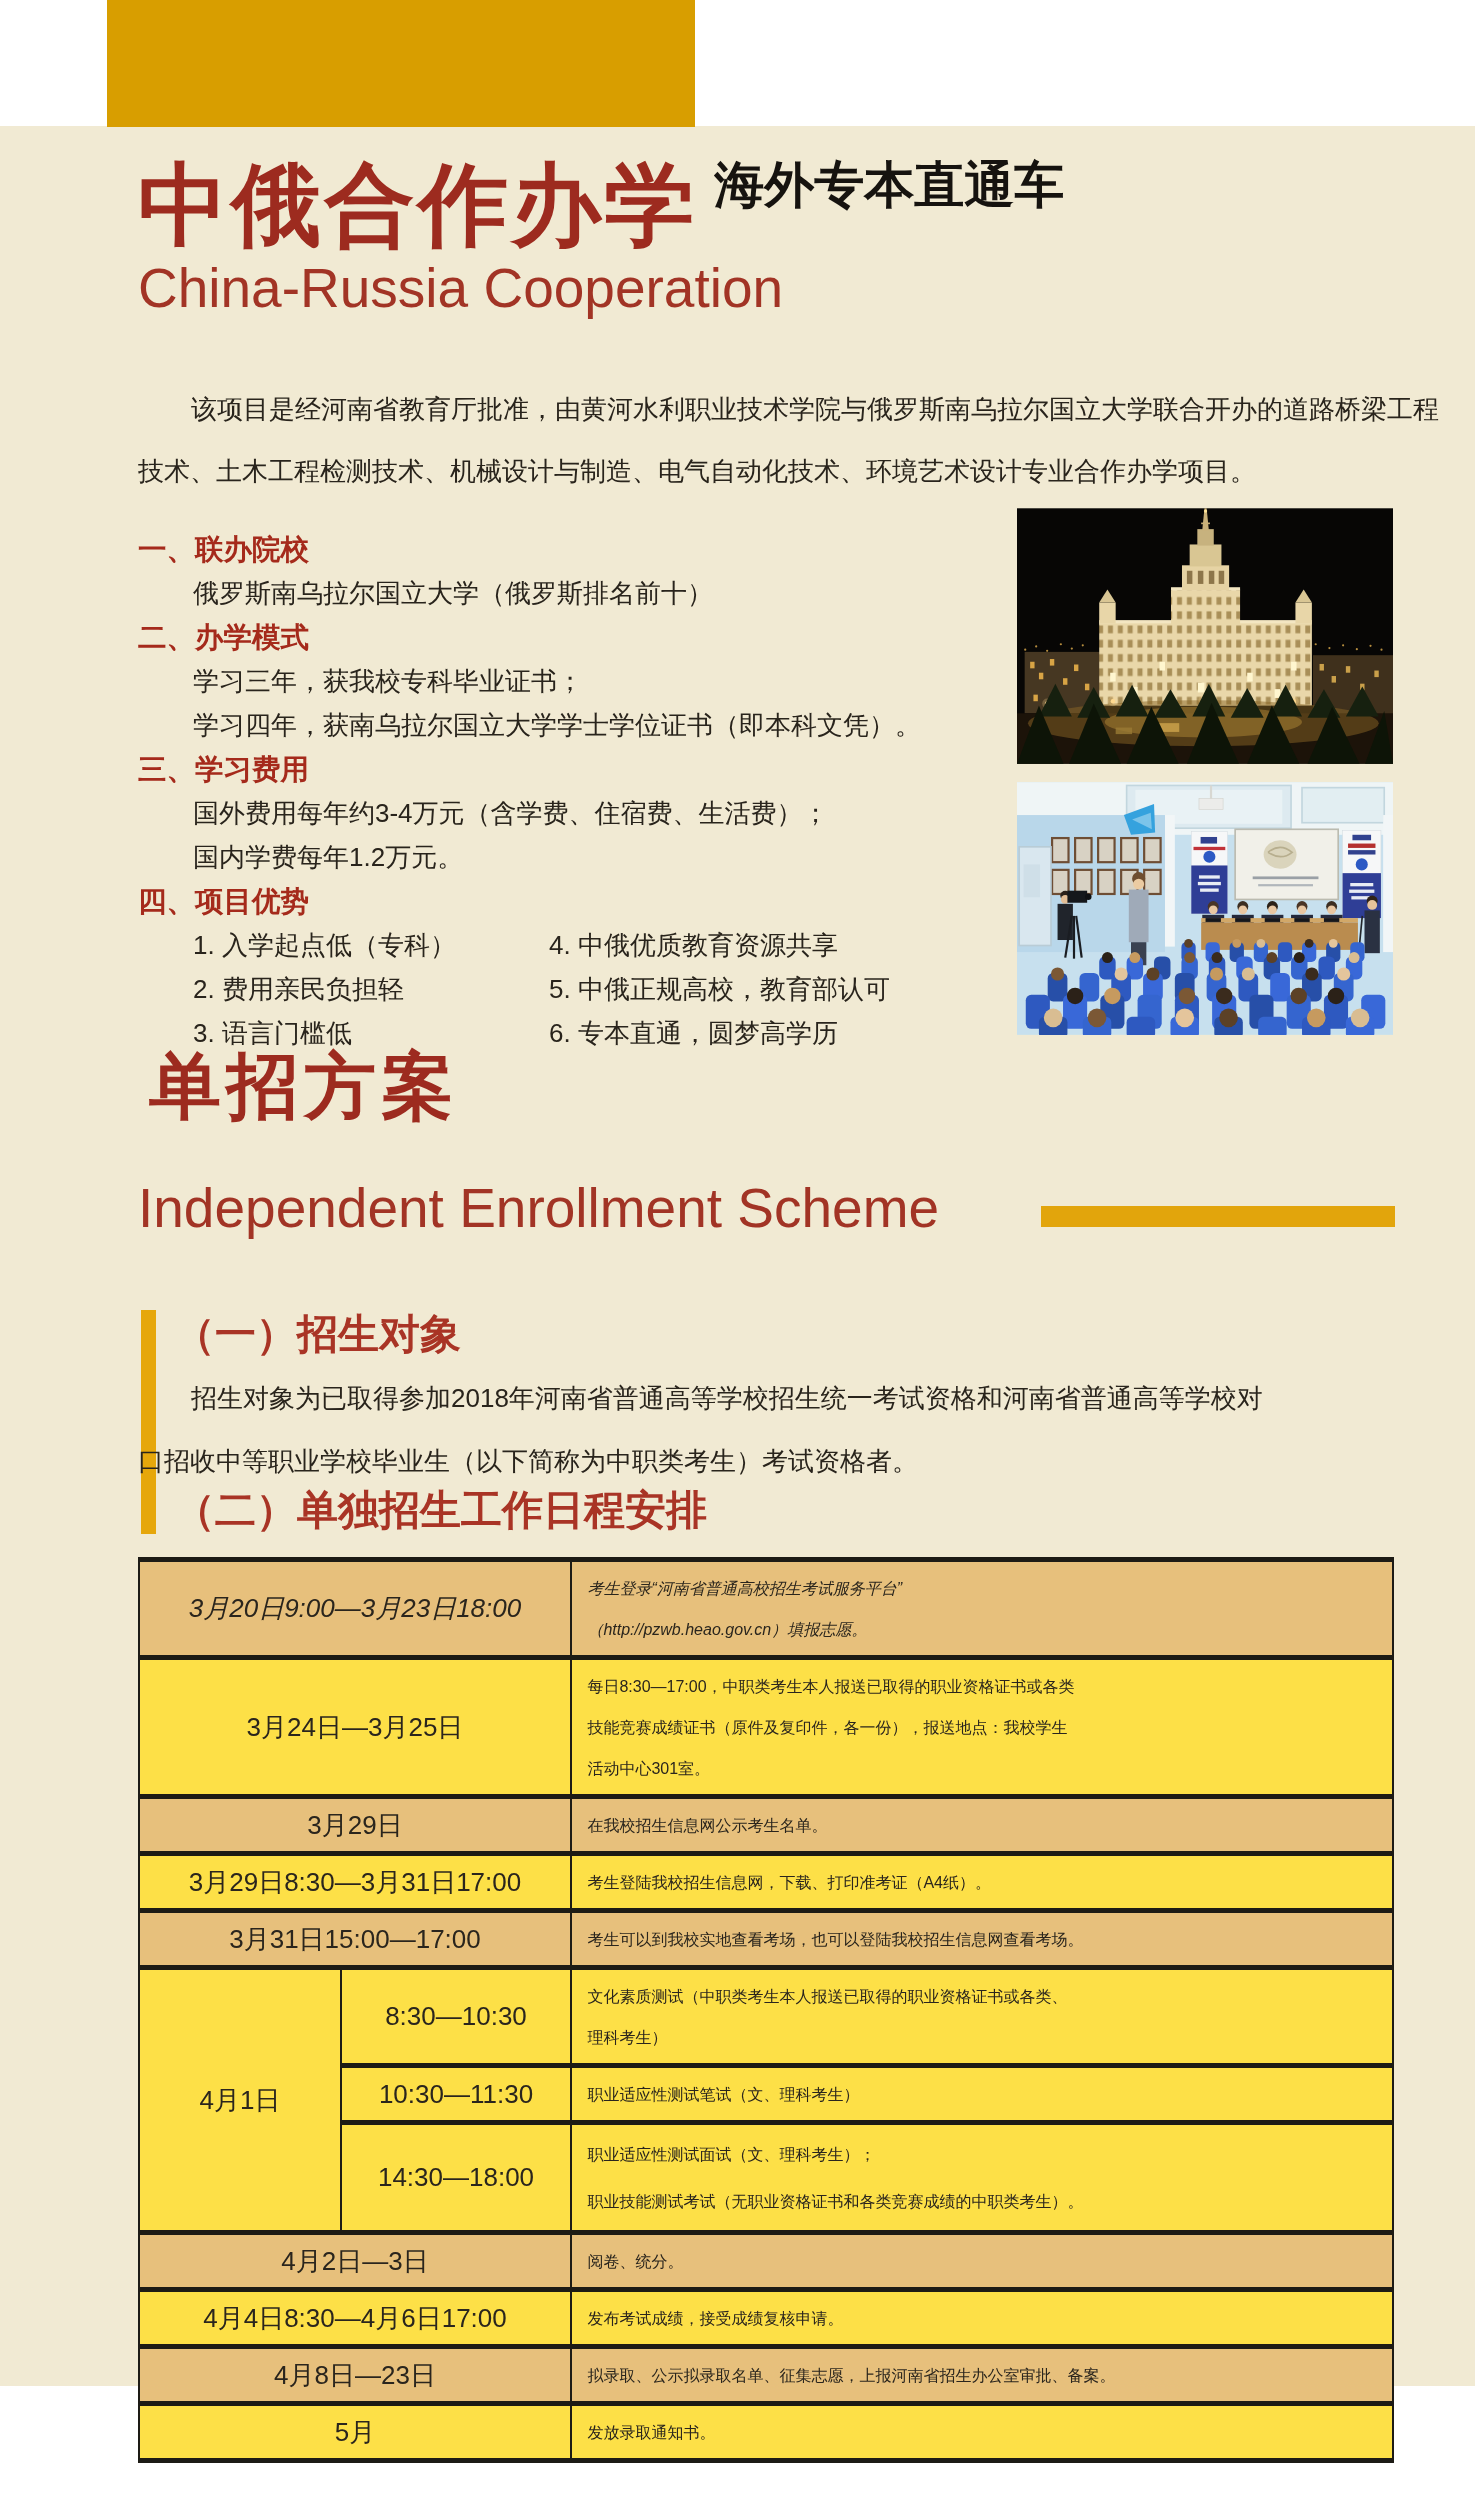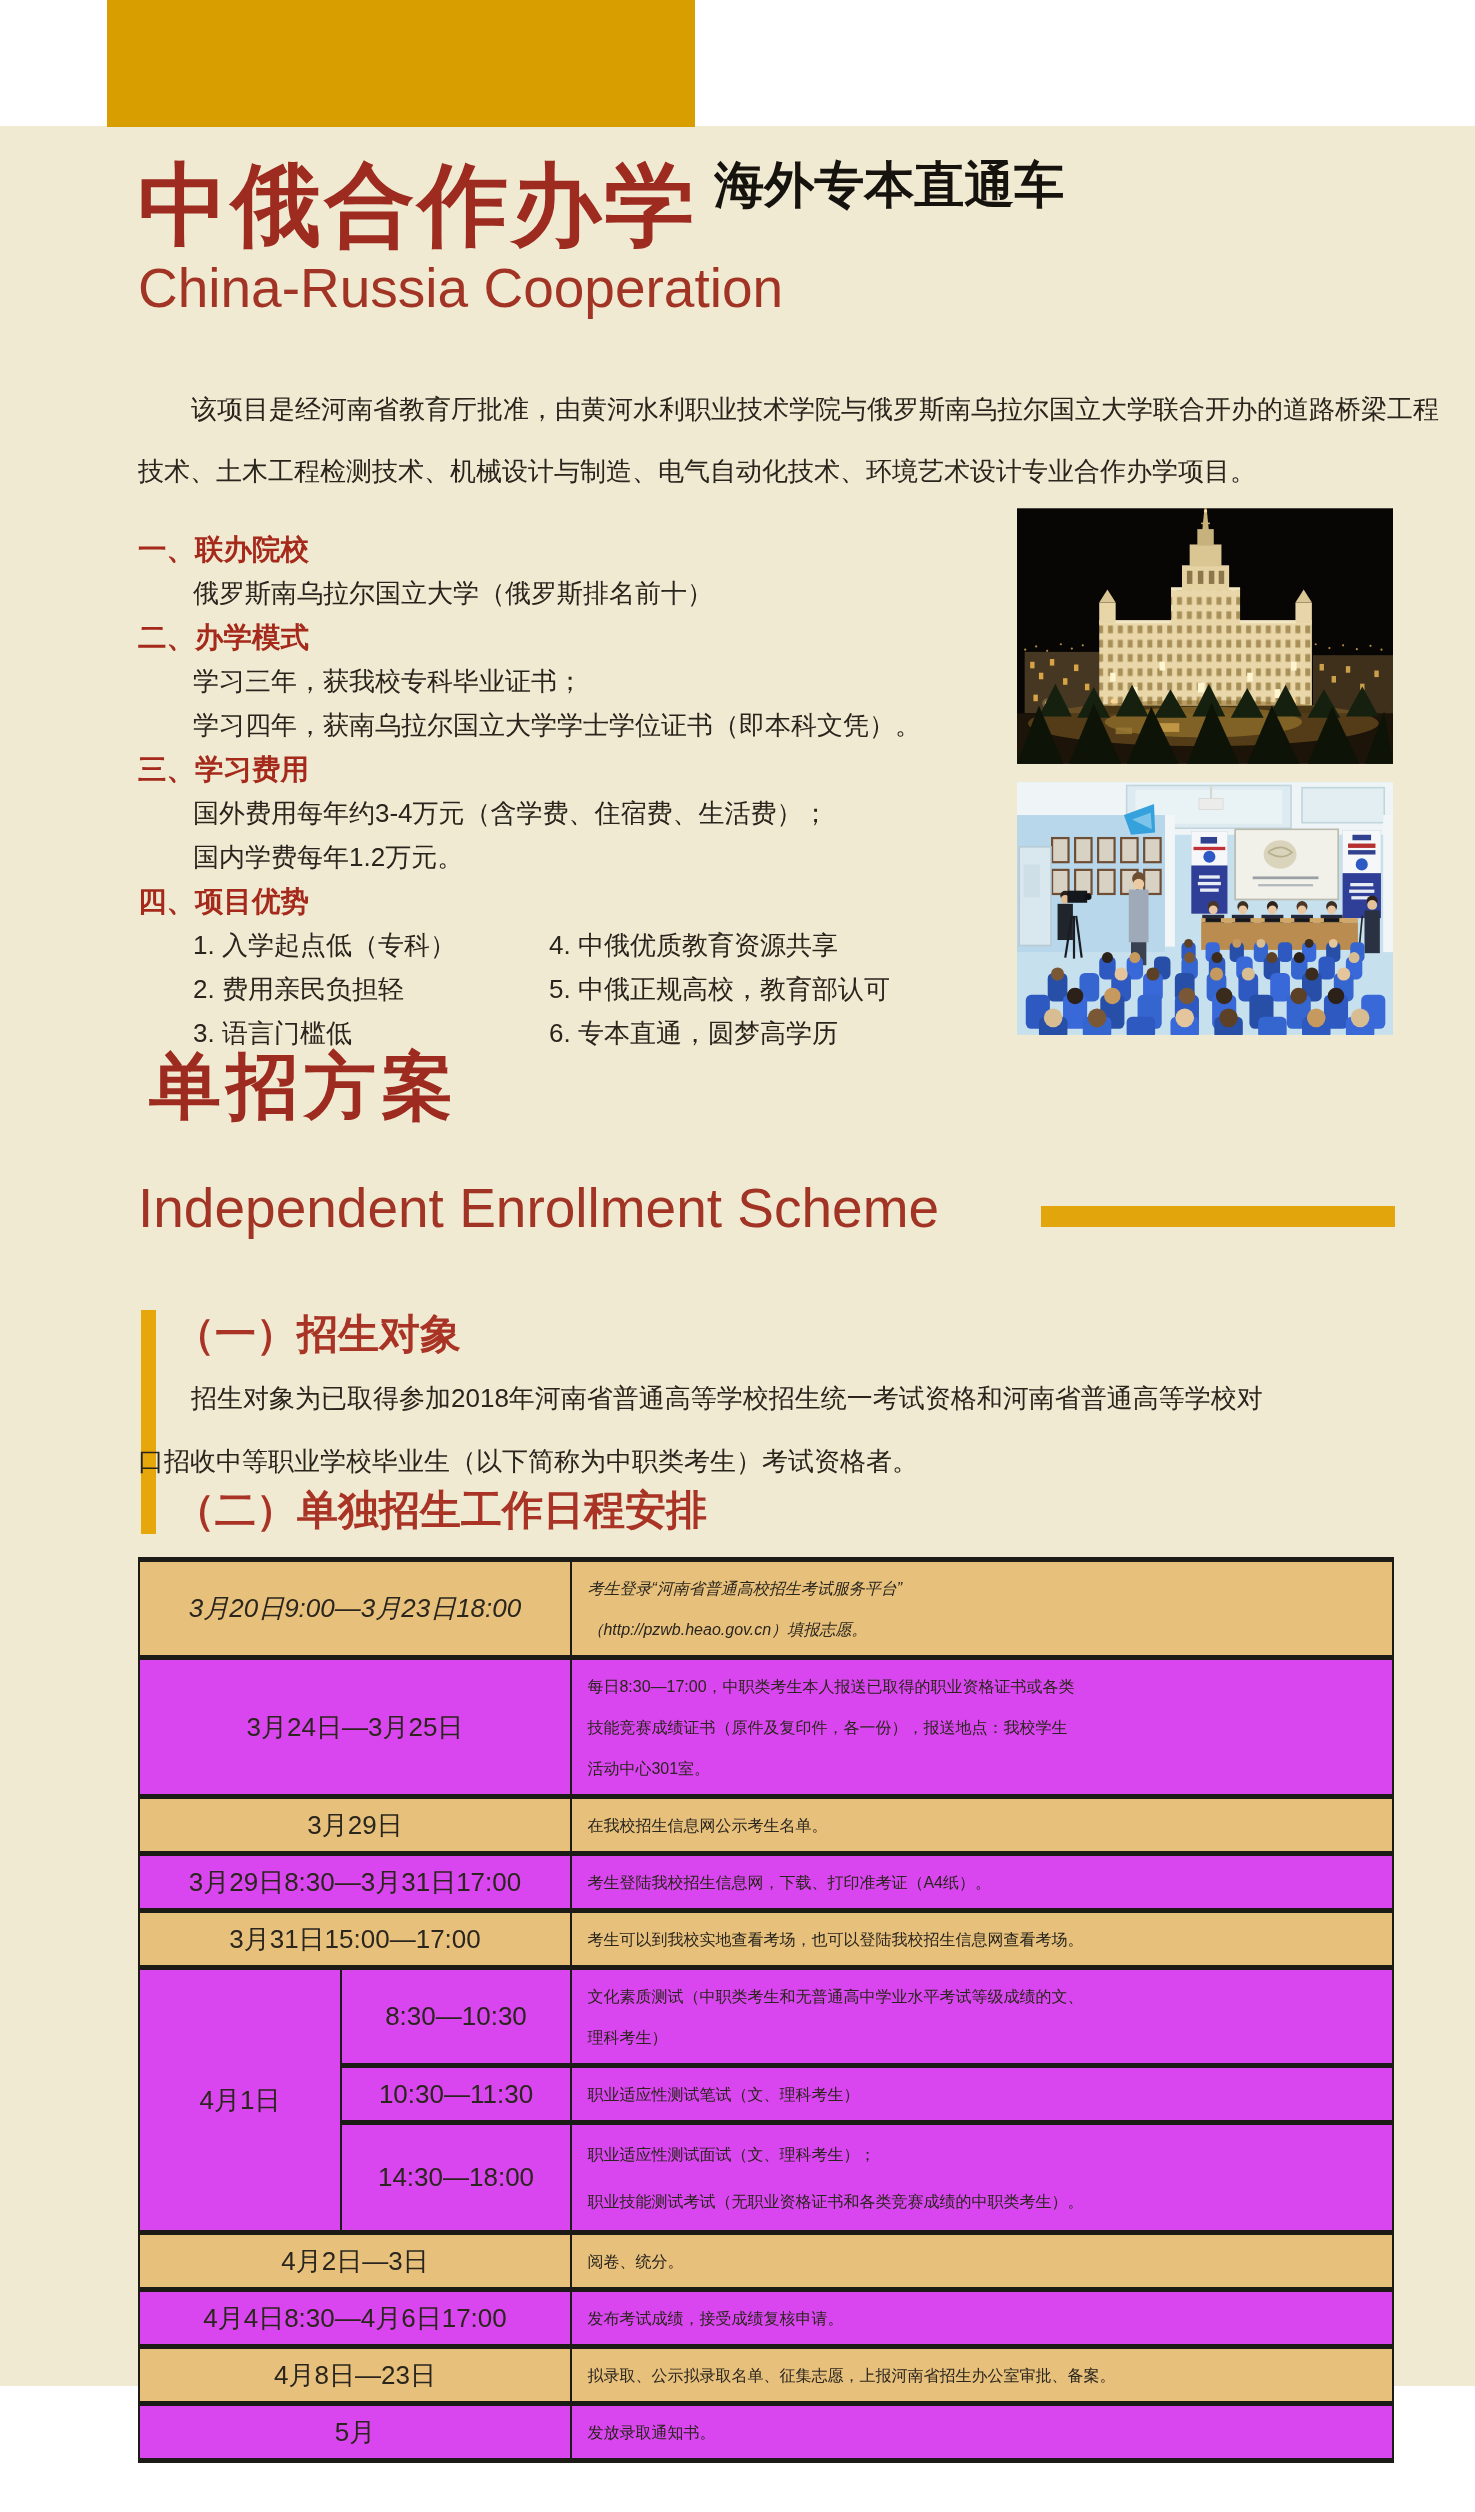--- a/index.html
+++ b/index.html
@@ -44,21 +44,21 @@
   .gold-vbar{position:absolute;left:141px;top:1310px;width:15.4px;height:224px;background:#E6A70B;}
   .sec-heading{position:absolute;left:174px;font-size:41px;font-weight:bold;color:#A93425;white-space:nowrap;line-height:1.15;}
   .sec1{top:1311px;}
   .sec2{top:1487px;}
   .scheme-para{position:absolute;left:138px;top:1367px;width:1267px;}
   .scheme-para .pline{font-size:26px;line-height:63px;white-space:nowrap;color:#29241c;}
   .scheme-para .pline.first{text-indent:53px;}
 
   
   .schedule{position:absolute;left:138px;top:1557px;width:1256px;border-collapse:collapse;table-layout:fixed;}
-  .schedule td{border:2.7px solid #1d1b15;border-top-width:5px;border-bottom-width:5px;background:#d946ef;color:#2a251d;}
+  .schedule td{border:2.7px solid #1d1b15;border-top-width:5px;border-bottom-width:5px;background:#fde047;color:#2a251d;}
   .schedule tr.gold td{background:#E7C07C;}
   .schedule td.date{font-size:26px;text-align:center;white-space:nowrap;padding:0 3.3px;}
   .schedule td.time{font-size:26px;text-align:center;white-space:nowrap;padding:0 3.3px;}
   .schedule td.txt{font-size:16px;padding:5.5px 13px 5.5px 15.4px;}
   .schedule td.txt .cline{line-height:41px;white-space:nowrap;}
   .schedule tr.wide td.txt .cline{line-height:47px;}
 </style>
 </head>
 <body>
 
@@ -458,21 +458,21 @@
         <tr class="gold" style="height: 37px;">
           <td class="date" colspan="2">3月31日15:00—17:00</td>
           <td class="txt">
             <div class="cline">考生可以到我校实地查看考场，也可以登陆我校招生信息网查看考场。</div>
           </td>
         </tr>
         <tr style="height: 80px;">
           <td class="date" rowspan="3">4月1日</td>
           <td class="time">8:30—10:30</td>
           <td class="txt">
-            <div class="cline">文化素质测试（中职类考生和无普通高中学业水平考试等级成绩的文、</div>
+            <div class="cline">文化素质测试（中职类考生本人报送已取得的职业资格证书或各类、</div>
             <div class="cline">理科考生）</div>
           </td>
         </tr>
         <tr style="height: 39px;">
           <td class="time">10:30—11:30</td>
           <td class="txt">
             <div class="cline">职业适应性测试笔试（文、理科考生）</div>
           </td>
         </tr>
         <tr class=" wide" style="height: 110px;">

